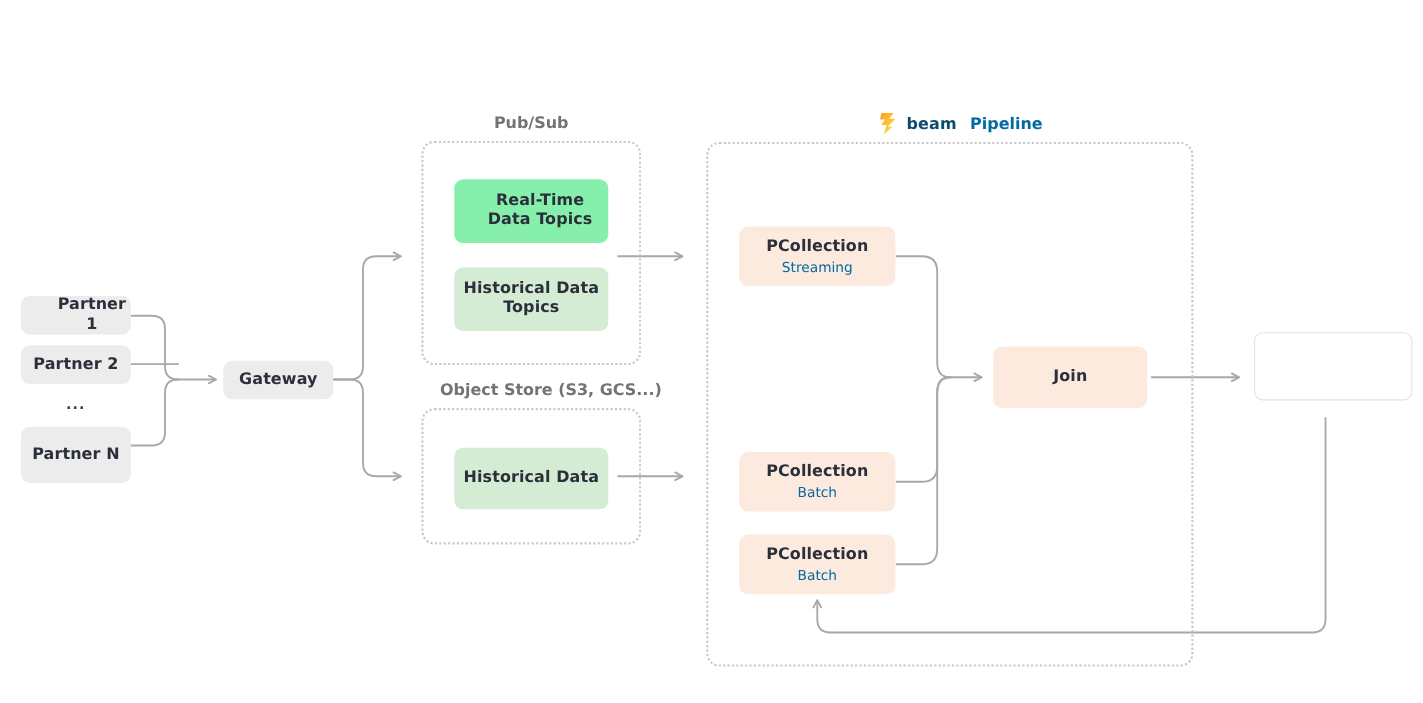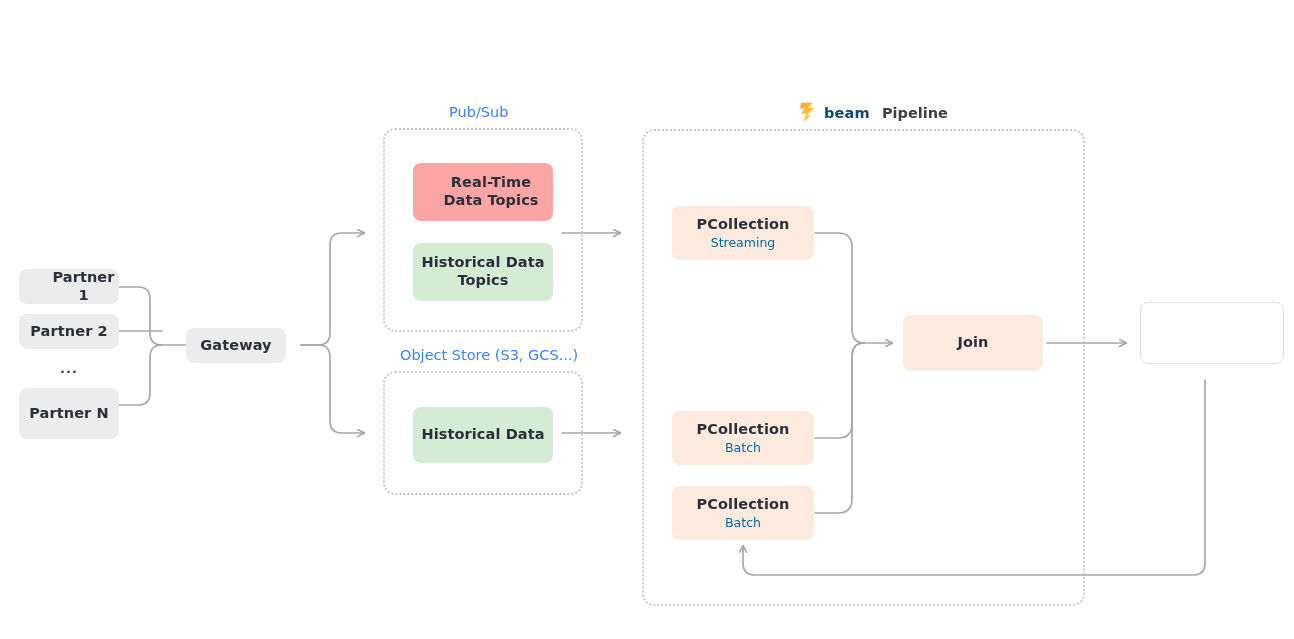--- a/index.html
+++ b/index.html
@@ -15,45 +15,45 @@
   
   .node{
     position:absolute;box-sizing:border-box;
     display:flex;flex-direction:column;align-items:center;justify-content:center;
     border-radius:8px;text-align:center;line-height:1.22;
   }
   .node .ttl{font-weight:700;font-size:14.5px;letter-spacing:.1px;}
   .node .sub{font-weight:400;font-size:12.5px;margin-top:2px;color:#0369a1;}
 
   .gray{background:#ececec;}
-  .blue{background:#fca5a5;padding-left:16px;}
+  .blue{background:#86efac;padding-left:16px;}
   .green{background:#d4ecd3;align-items:center;}
   .peach{background:#fceade;}
 
   
   .group{
     position:absolute;box-sizing:border-box;
     border:2px dotted #c9c9c9;border-radius:12px;background:transparent;
   }
   
   .caption{
-    position:absolute;font-weight:400;font-size:14.5px;color:#3b82f6;
+    position:absolute;font-weight:700;font-size:14.5px;color:#737373;
     white-space:nowrap;
   }
 
   
   .dw-back{
     position:absolute;box-sizing:border-box;
     background:#ffffff;border:1px solid #e2e2e2;border-radius:8px;
   }
 
   
   .beam-wrap{position:absolute;display:flex;align-items:center;gap:7px;white-space:nowrap;}
   .beam-word{font-size:14.5px;font-weight:700;color:#0c4a6e;letter-spacing:.2px;}
-  .pipe-word{font-size:14.5px;font-weight:700;color:#404040;margin-left:5px;}
+  .pipe-word{font-size:14.5px;font-weight:700;color:#0369a1;margin-left:5px;}
   .ellipsis{
     position:absolute;font-size:13px;font-weight:700;color:#3b4050;
     letter-spacing:1px;white-space:nowrap;
   }
 </style>
 </head>
 <body>
 
 <div class="canvas">
 
@@ -101,21 +101,21 @@
   <div class="node gray" style="left:19px;top:314px;width:100px;height:35px;">
     <span class="ttl">Partner 2</span>
   </div>
 
   <div class="ellipsis" style="left:60px;top:361px;">...</div>
 
   <div class="node gray" style="left:19px;top:388px;width:100px;height:51px;">
     <span class="ttl">Partner N</span>
   </div>
 
-  <div class="node gray" style="left:186px;top:328px;width:100px;height:35px;">
+  <div class="node gray" style="left:203px;top:328px;width:100px;height:35px;">
     <span class="ttl">Gateway</span>
   </div>
 
   <div class="caption" style="left:449px;top:104px;">Pub/Sub</div>
 
   <div class="group" style="left:383px;top:128px;width:200px;height:204px;"></div>
 
   <div class="node blue" style="left:413px;top:163px;width:140px;height:58px;">
     <span class="ttl">Real-Time</span>
     <span class="ttl">Data Topics</span>

